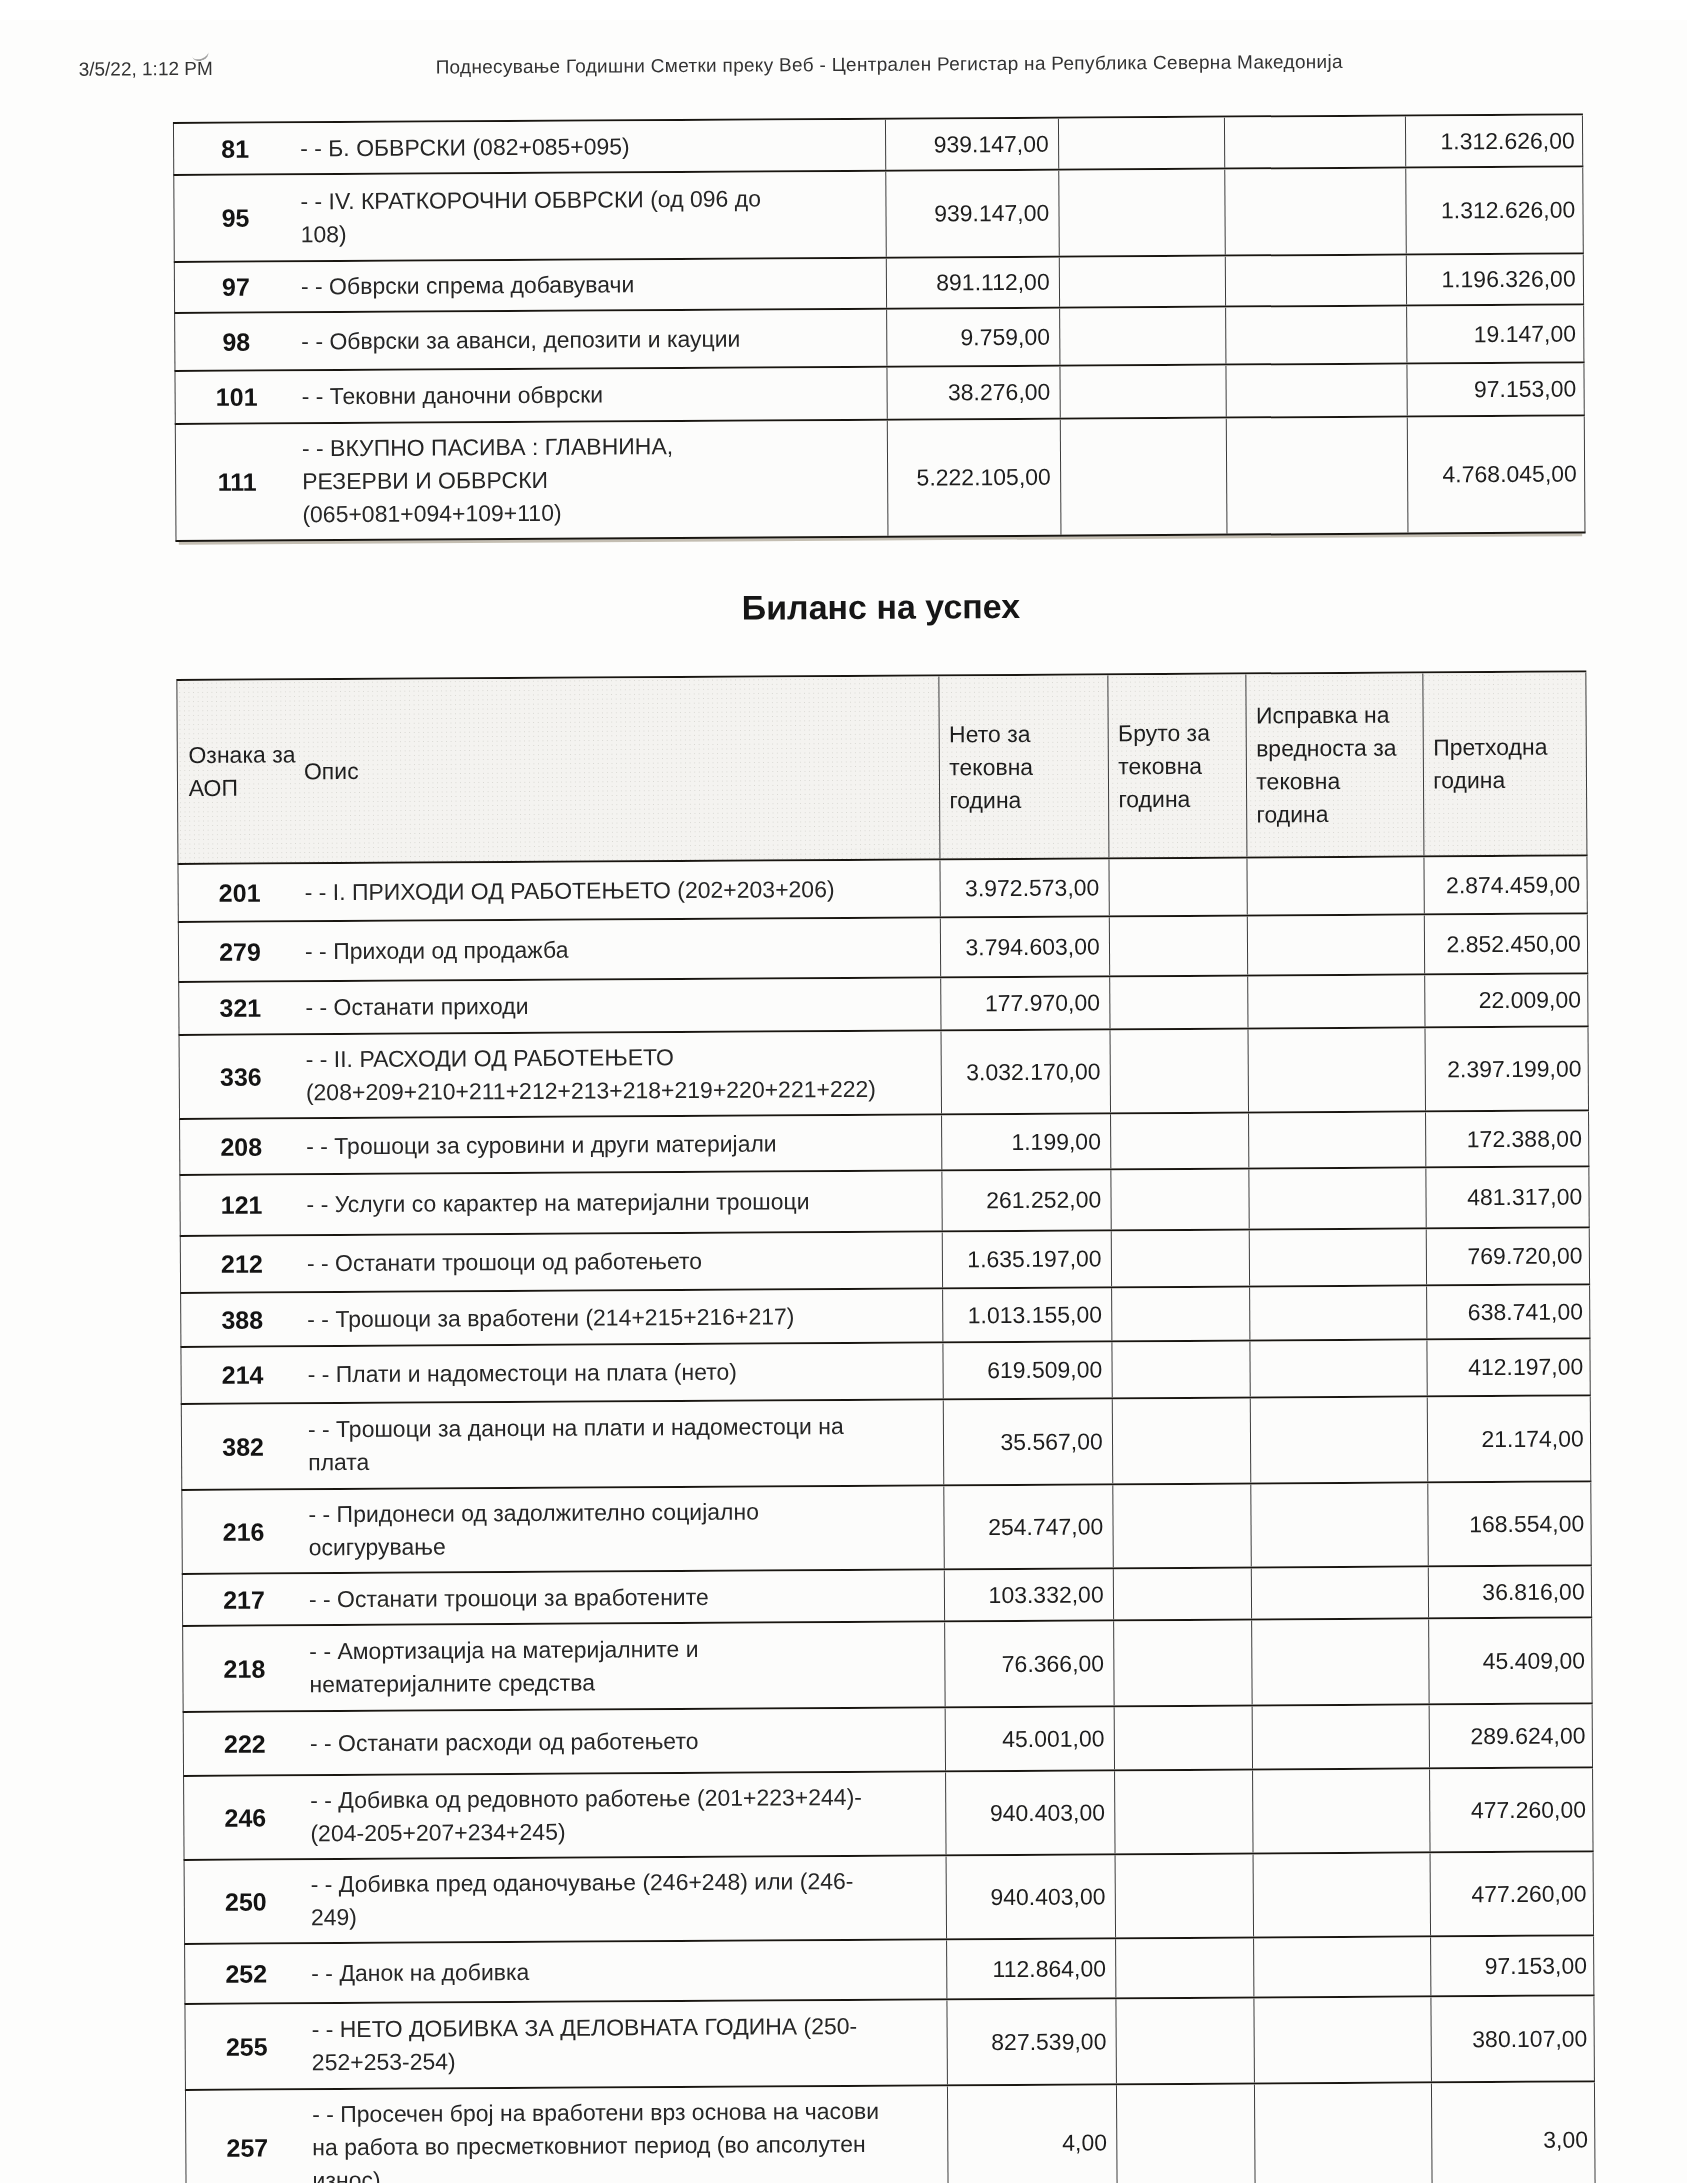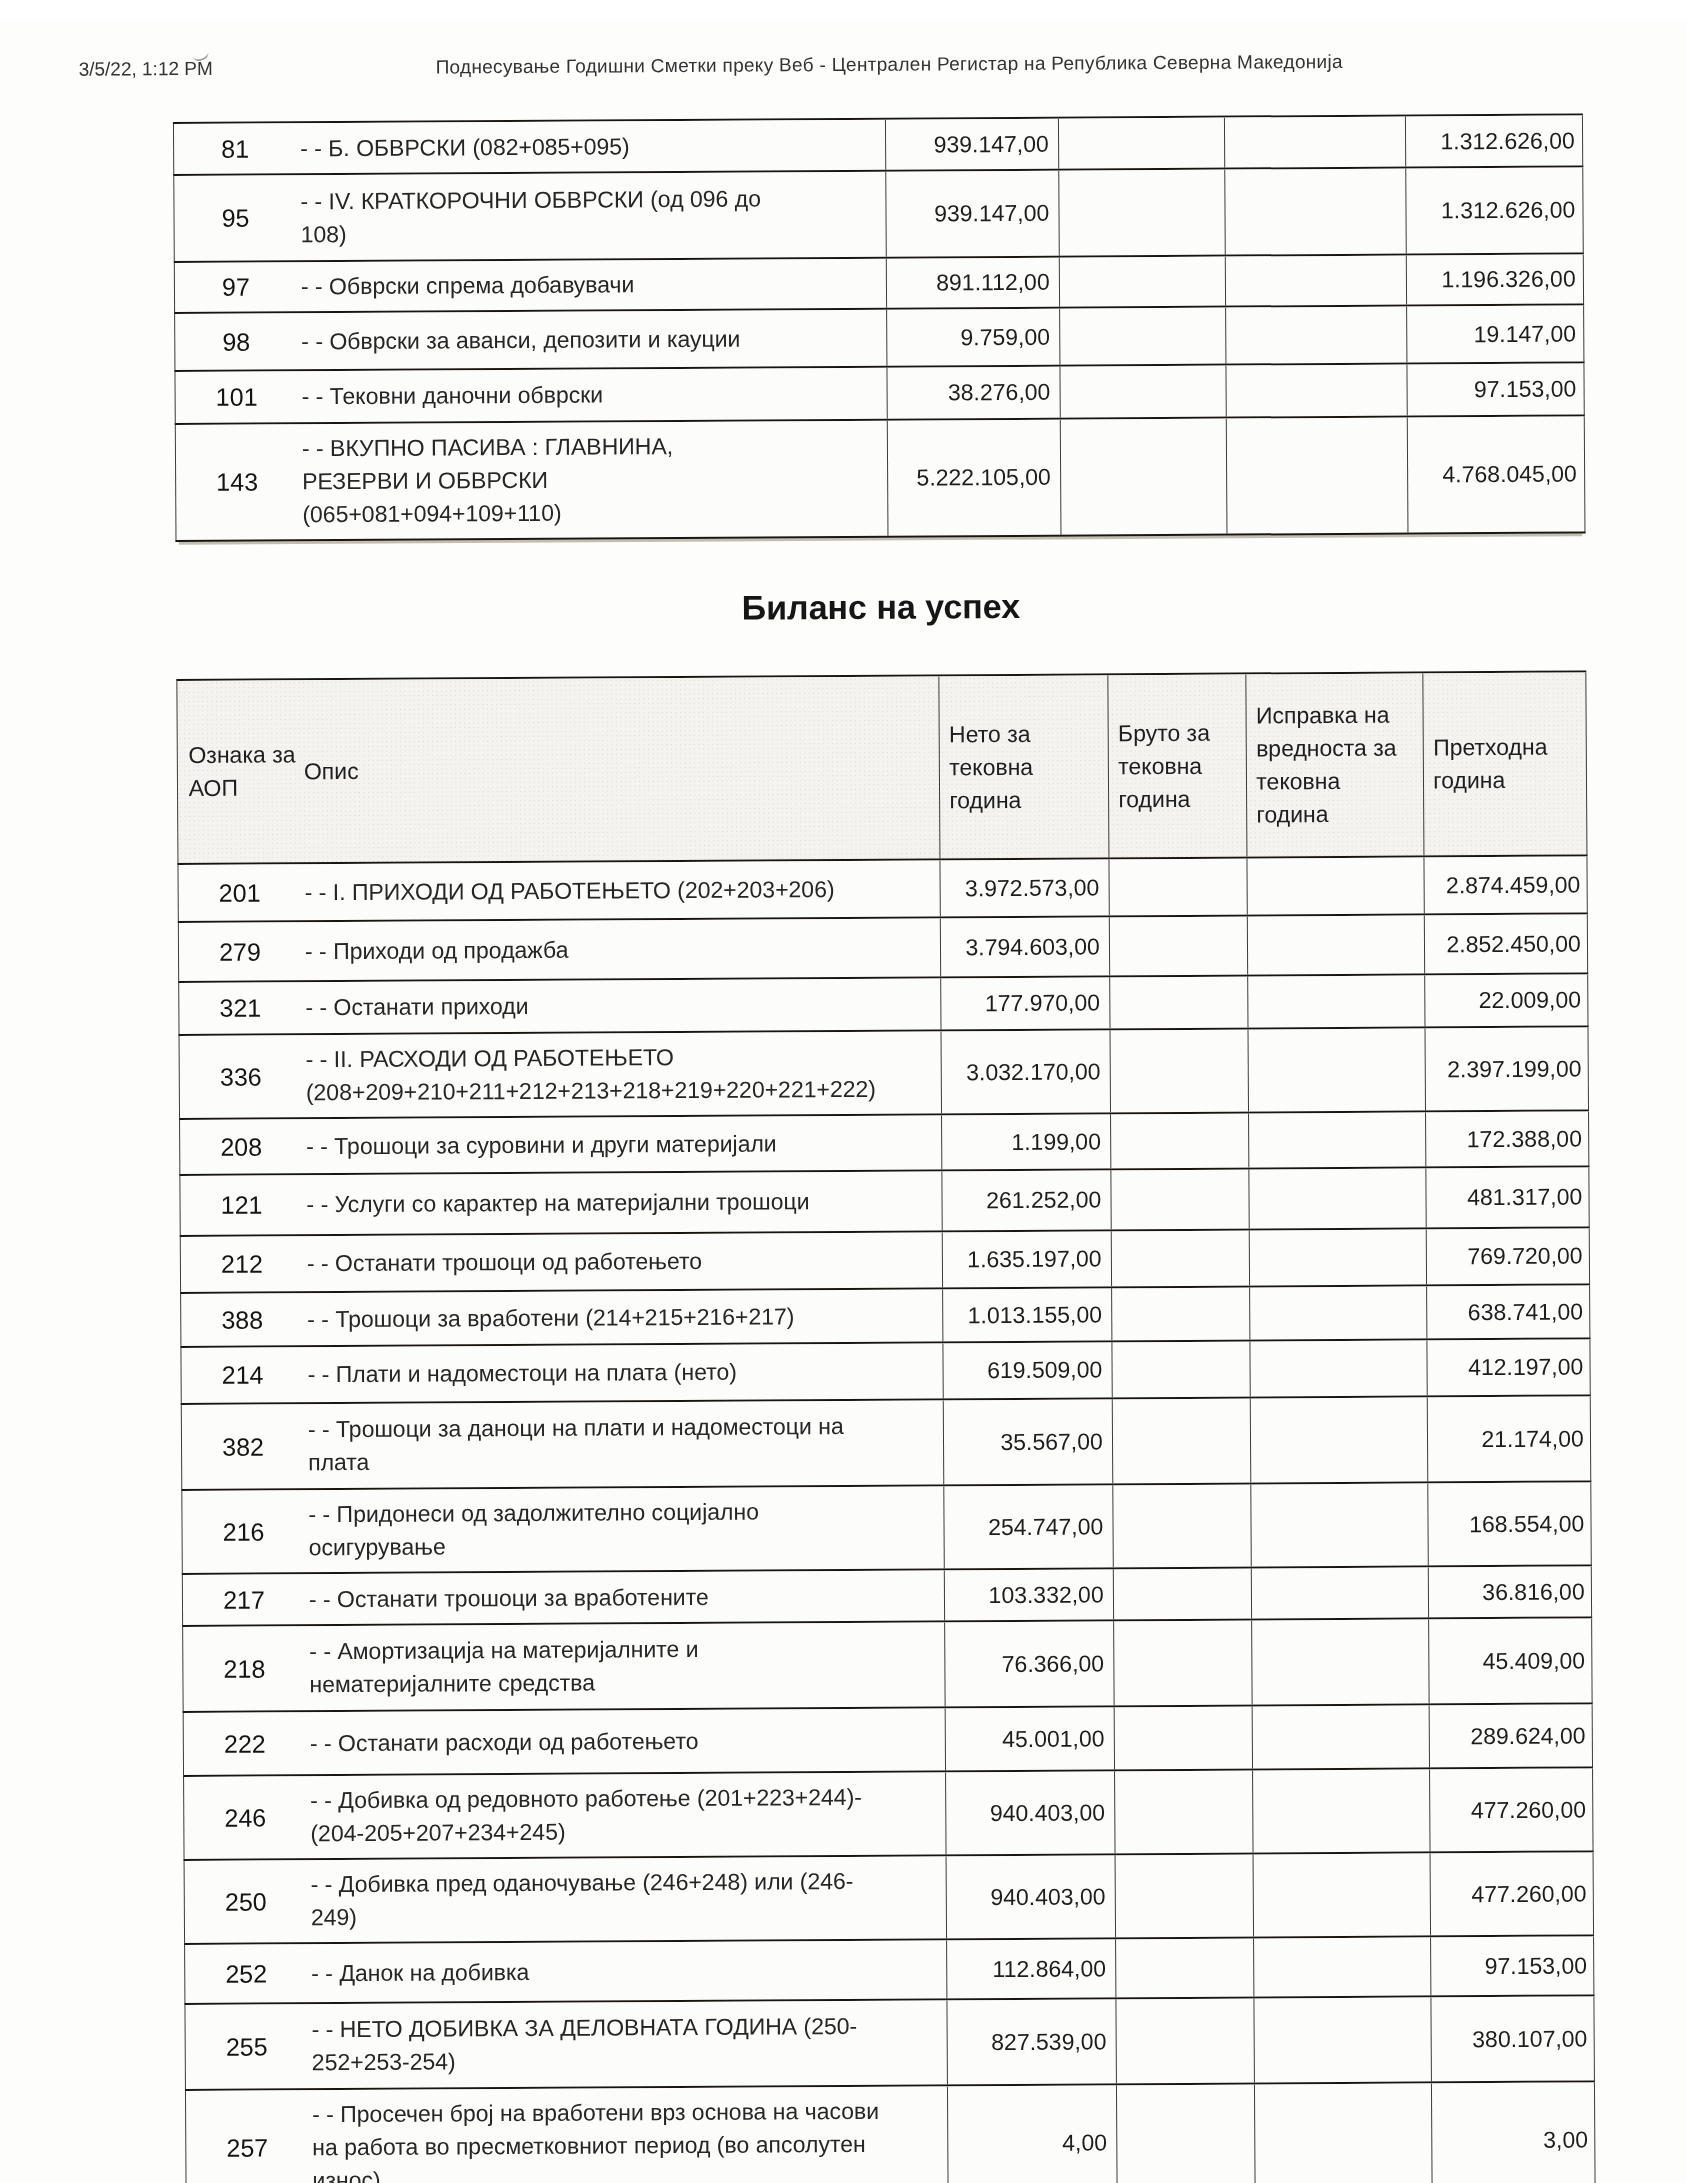--- a/index.html
+++ b/index.html
@@ -28,21 +28,21 @@
     border-bottom:2.6px solid #191611;
     border-left:1.3px solid #3c3c3c;border-right:1.3px solid #3c3c3c;
     box-shadow:0 6px 0 -3.3px rgba(140,128,104,.5);
   }
   .t1 .row{grid-template-columns:122px 589px 173px 166px 181px 179px;}
   .t2 .row{grid-template-columns:122px 639px 169px 138px 177px 166px;}
   .t2 .row:last-child{border-bottom:none;box-shadow:none;}
 
   .cell{display:flex;align-items:center;box-sizing:border-box;
     font-size:23px;line-height:33px;padding:8px 9.3px;color:#242424;}
-  .cell.aop{justify-content:center;font-weight:normal;font-size:25px;color:#141414;padding-left:4px;padding-right:4px;}
+  .cell.aop{justify-content:center;font-weight:bold;font-size:25px;color:#141414;padding-left:4px;padding-right:4px;}
   .cell.desc{padding-left:4px;white-space:pre-line;color:#262626;}
   .t1 .cell.desc{padding-right:29px;}
   .cell.num{justify-content:flex-end;text-align:right;border-left:1.3px solid #3c3c3c;color:#1d1d1d;}
 
   
   .row.header{
     min-height:184px;
     background-color:#f4f3f0;
     background-image:radial-gradient(rgba(178,178,170,.45) 0.8px, transparent 0.9px);
     background-size:4.6px 4.6px;
@@ -105,21 +105,21 @@
       </div>
         <div class="row" style="min-height: 53px;">
         <div class="cell aop">101</div>
         <div class="cell desc">- - Тековни даночни обврски</div>
         <div class="cell num">38.276,00</div>
         <div class="cell num"></div>
         <div class="cell num"></div>
         <div class="cell num">97.153,00</div>
       </div>
         <div class="row" style="min-height: 105px;">
-        <div class="cell aop">143</div>
+        <div class="cell aop">111</div>
         <div class="cell desc">- - ВКУПНО ПАСИВА : ГЛАВНИНА,
 РЕЗЕРВИ И ОБВРСКИ
 (065+081+094+109+110)</div>
         <div class="cell num">5.222.105,00</div>
         <div class="cell num"></div>
         <div class="cell num"></div>
         <div class="cell num">4.768.045,00</div>
       </div>
       </section>
 

